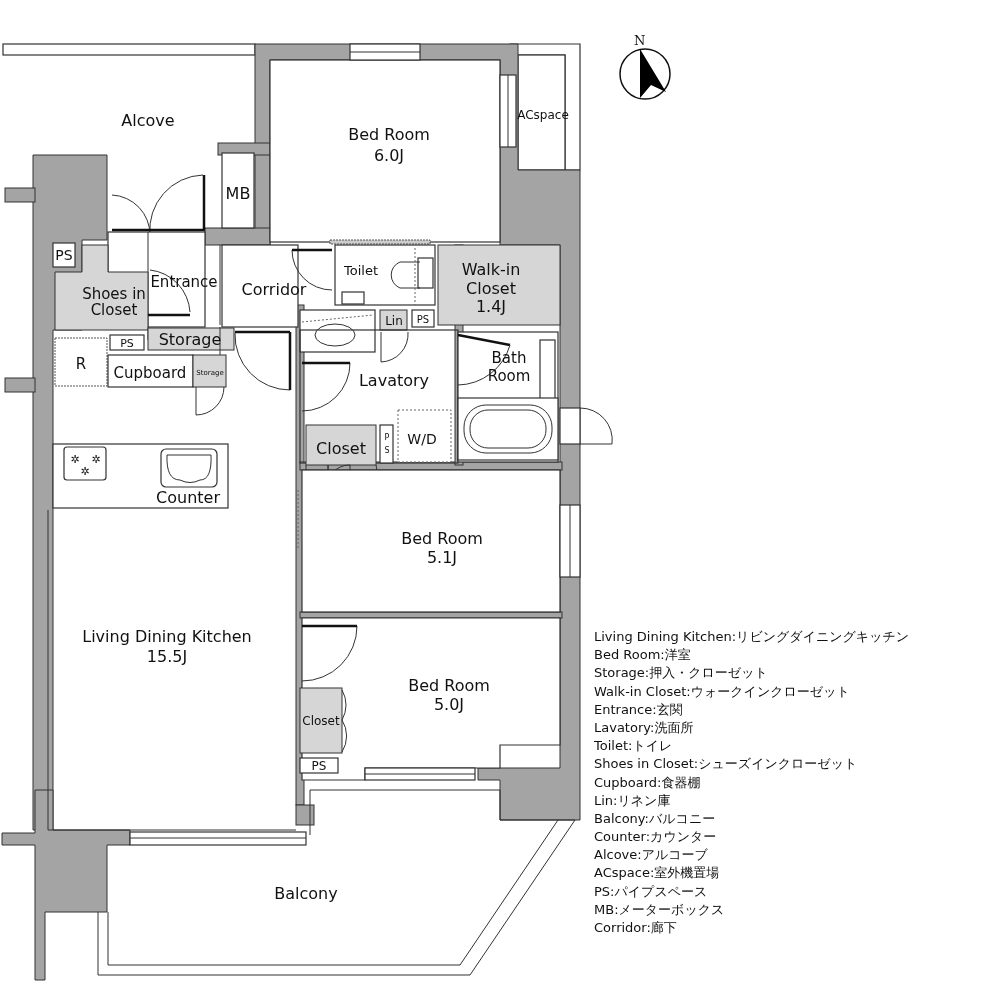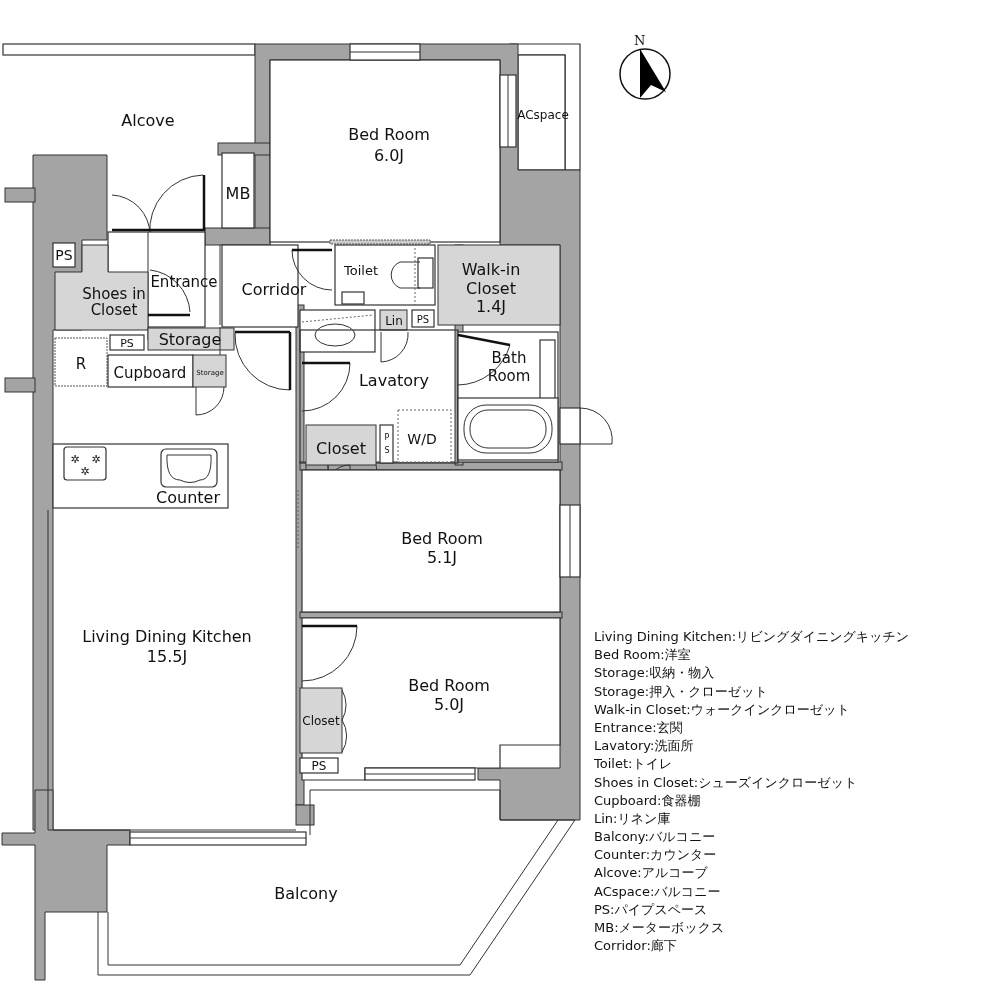--- a/index.html
+++ b/index.html
@@ -182,29 +182,28 @@
   <text class="lbl" x="449" y="691" font-size="16">Bed Room</text>
   <text class="lbl" x="449" y="710" font-size="16">5.0J</text>
   <text class="lbl" x="321" y="725" font-size="12">Closet</text>
   <text class="lbl" x="319" y="770" font-size="12">PS</text>
   <text class="lbl" x="306" y="899" font-size="16">Balcony</text>
 </svg>
 
 <div class="legend">
   <div>Living Dining Kitchen:リビングダイニングキッチン</div>
   <div>Bed Room:洋室</div>
-  <div>Storage:収納・物入</div>
   <div>Storage:押入・クローゼット</div>
   <div>Walk-in Closet:ウォークインクローゼット</div>
   <div>Entrance:玄関</div>
   <div>Lavatory:洗面所</div>
   <div>Toilet:トイレ</div>
   <div>Shoes in Closet:シューズインクローゼット</div>
   <div>Cupboard:食器棚</div>
   <div>Lin:リネン庫</div>
   <div>Balcony:バルコニー</div>
   <div>Counter:カウンター</div>
   <div>Alcove:アルコーブ</div>
-  <div>ACspace:バルコニー</div>
+  <div>ACspace:室外機置場</div>
   <div>PS:パイプスペース</div>
   <div>MB:メーターボックス</div>
   <div>Corridor:廊下</div>
 </div>
 
 </body></html>

